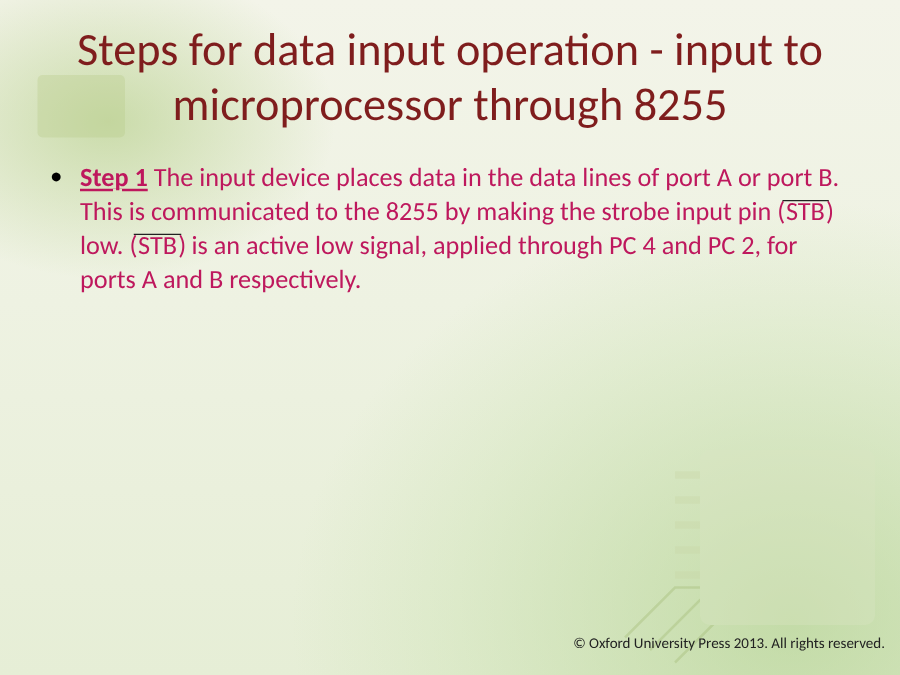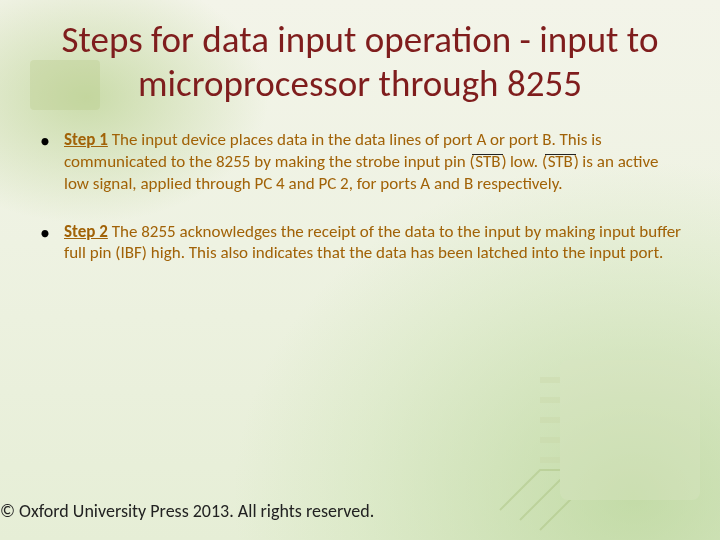--- a/index.html
+++ b/index.html
@@ -31,23 +31,23 @@
     font-size: 37px;
     line-height: 1.18;
     font-weight: 400;
     color: #7f1d1d;
     text-align: center;
     letter-spacing: 0px;
   }
   .content {
     position: relative; z-index: 1;
     padding: 18px 34px 0 34px;
-    font-size: 17px;
+    font-size: 21px;
     line-height: 1.28;
-    color: #a16207;
+    color: #be185d;
   }
   ul.bullets { list-style: none; }
   ul.bullets > li {
     position: relative;
     padding-left: 30px;
     margin-bottom: 26px;
   }
   ul.bullets > li::before {
     content: "•";
     position: absolute;
@@ -67,23 +67,23 @@
   }
   .overline::before {
     content: "";
     position: absolute;
     left: -2px; right: -2px; top: 0.18em;
     border-top: 1.4px solid #222;
   }
   .paren { letter-spacing: -0.5px; }
   .footer {
     position: absolute;
-    left: 0; right: 0; bottom: 18px;
-    text-align: left;
-    font-size: 18px;
+    left: 0; right: 12px; bottom: 18px;
+    text-align: right;
+    font-size: 12px;
     color: #222;
     z-index: 1;
   }
 </style>
 </head>
 <body>
 
 <div class="bg"></div>
 <svg class="pcb" viewBox="0 0 720 540" aria-hidden="true">
   <g stroke="#9fb86f" stroke-width="2" fill="none">
@@ -113,19 +113,16 @@
 
 <div class="title-wrap">
   <h1>Steps for data input operation - input to microprocessor through 8255</h1>
 </div>
 
 <div class="content">
   <ul class="bullets">
     <li>
       <span class="step-label">Step 1</span><span> The input device places data in the data lines of port A or port B. This is communicated to the 8255 by making the strobe input pin </span><span class="paren">(</span><span class="overline">STB</span><span class="paren">)</span><span> low. </span><span class="paren">(</span><span class="overline">STB</span><span class="paren">)</span><span> is an active low signal, applied through PC 4 and PC 2, for ports A and B respectively.</span>
     </li>
-    <li>
-      <span class="step-label">Step 2</span><span> The 8255 acknowledges the receipt of the data to the input by making input buffer full pin (IBF) high. This also indicates that the data has been latched into the input port.</span>
-    </li>
   </ul>
 </div>
 
 <div class="footer">© Oxford University Press 2013. All rights reserved.</div>
 
 </body></html>

